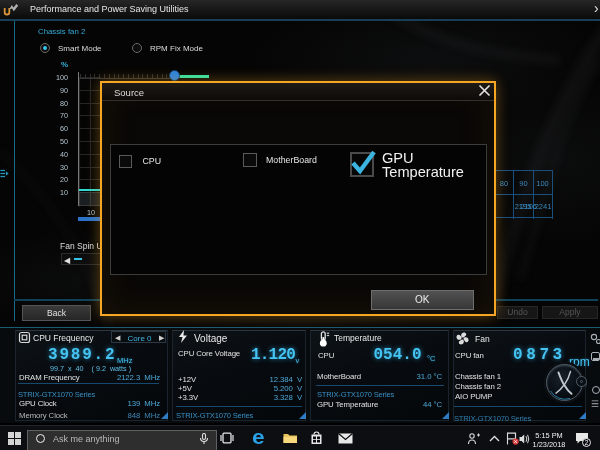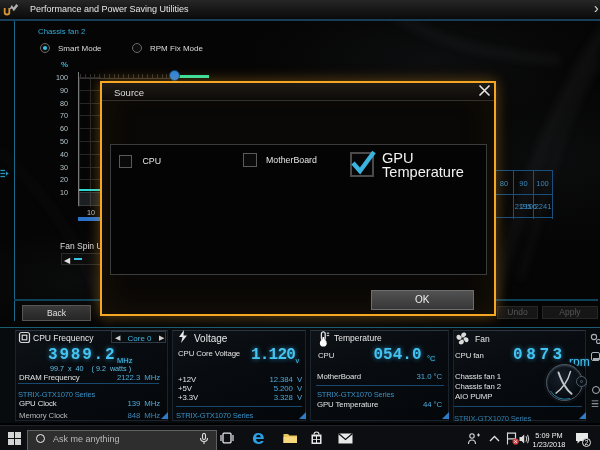--- a/index.html
+++ b/index.html
@@ -298,21 +298,21 @@
     <path d="M1.5 1.2 L9.5 1.2 L9.5 6.8 L1.5 6.8" fill="none" stroke="#dcdcdc" stroke-width="1.2"></path>
     <circle cx="9.6" cy="9.6" r="3.1" fill="#d83b3b"></circle>
     <path d="M8.4 8.4 L10.8 10.8 M10.8 8.4 L8.4 10.8" stroke="#fff" stroke-width="0.9"></path>
   </svg>
 
   <svg class="abs" style="left:519px;top:8.5px;" width="11" height="10" viewBox="0 0 11 10">
     <path d="M0.5 3 L2.6 3 L5.2 0.6 L5.2 9.4 L2.6 7 L0.5 7 Z" fill="#dcdcdc"></path>
     <path d="M7 2.2 Q8.6 5 7 7.8 M8.6 0.8 Q10.9 5 8.6 9.2" fill="none" stroke="#dcdcdc" stroke-width="1"></path>
   </svg>
 
-  <div class="abs" style="left:533px;top:5px;width:32px;text-align:center;font-size:7.4px;color:#f0f0f0;">5:09 PM</div>
+  <div class="abs" style="left:533px;top:5px;width:32px;text-align:center;font-size:7.4px;color:#f0f0f0;">5:15 PM</div>
   <div class="abs" style="left:530px;top:14.5px;width:38px;text-align:center;font-size:7.4px;color:#f0f0f0;">1/23/2018</div>
 
   <svg class="abs" style="left:575px;top:6.5px;" width="16" height="15" viewBox="0 0 16 15">
     <path d="M1 1 L13 1 L13 9 L5 9 L2.5 11.5 L2.5 9 L1 9 Z" fill="#e8e8e8"></path>
     <circle cx="11.5" cy="10.5" r="4" fill="#0b0b0f" stroke="#e8e8e8" stroke-width="1"></circle>
     <text x="11.5" y="13" font-size="6.5" fill="#fff" text-anchor="middle" font-family="Liberation Sans">2</text>
   </svg>
 </div>
 
 <div class="abs" style="left:100px;top:80.5px;width:396px;height:235px;border:2px solid #f5a623;background:#0a0806;box-shadow:0 0 13px rgba(245,166,35,0.4), inset 0 0 30px rgba(60,40,10,0.35);">

